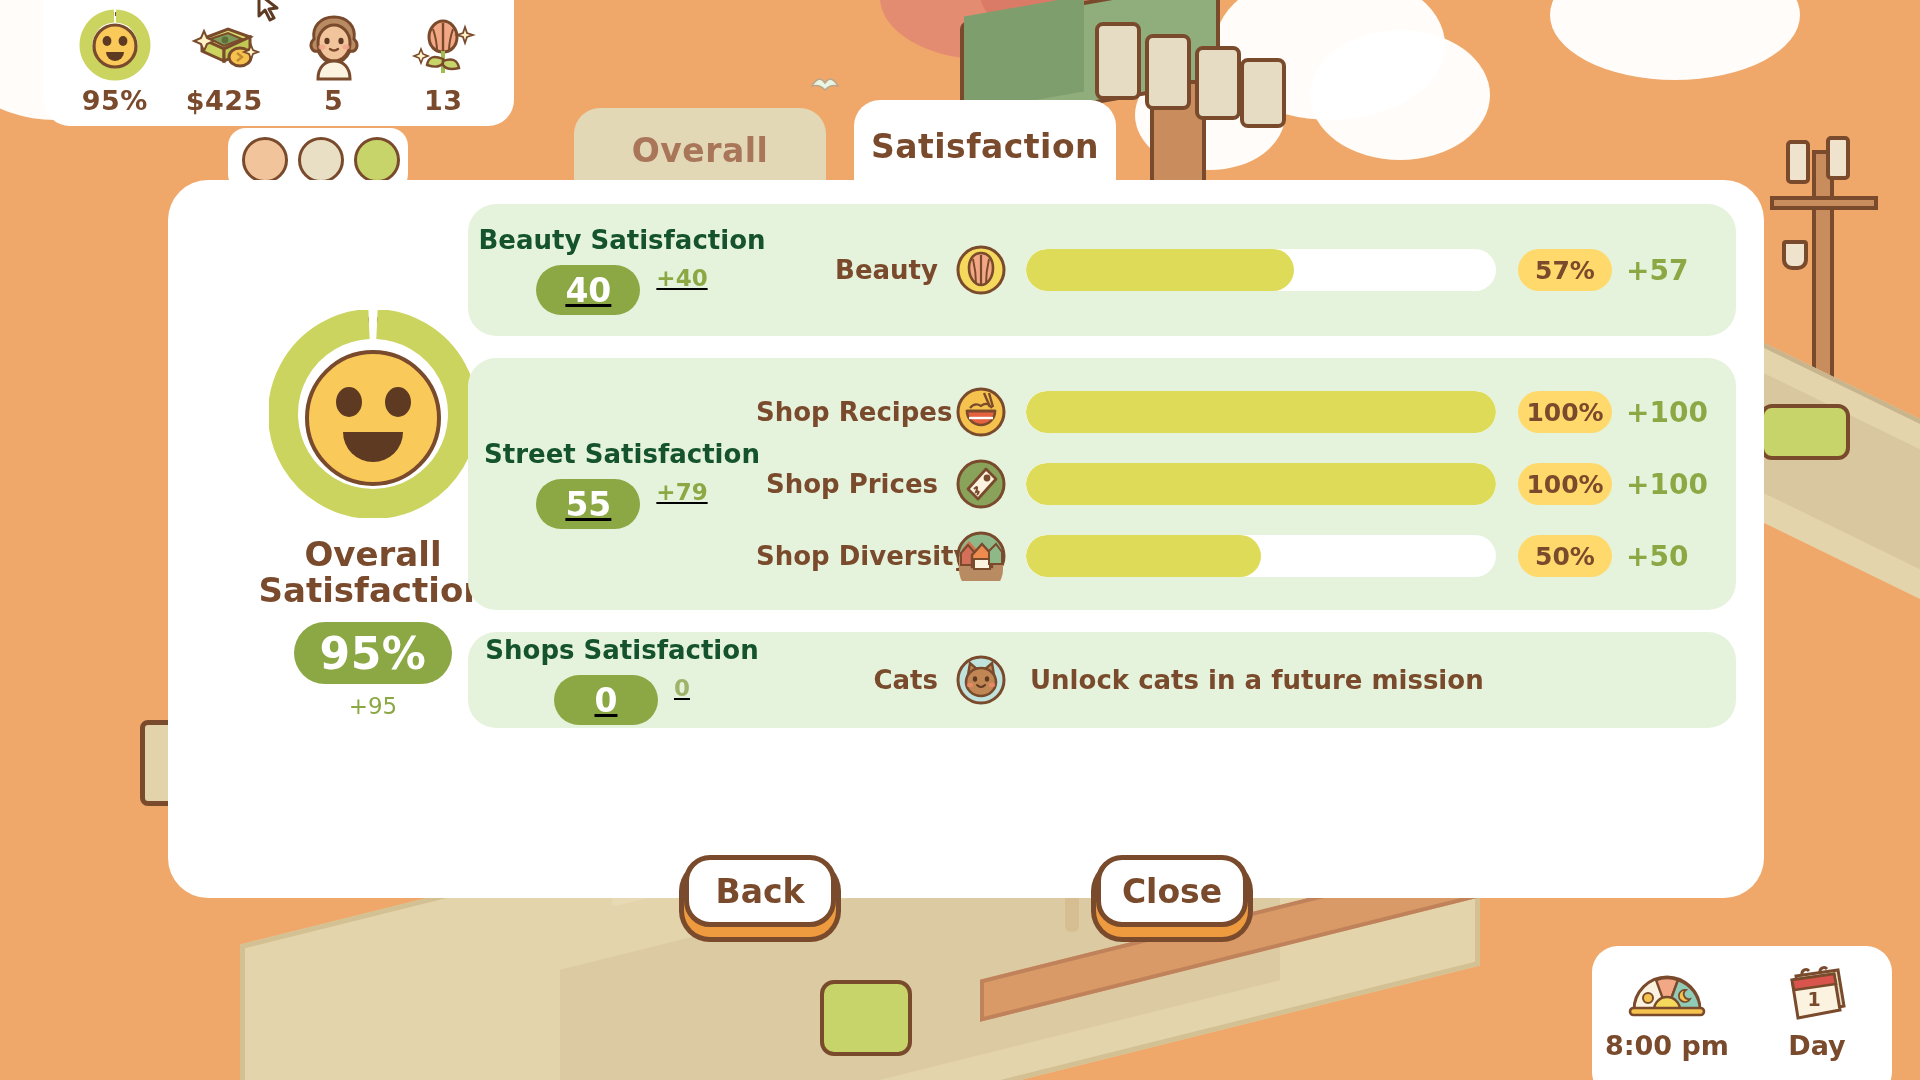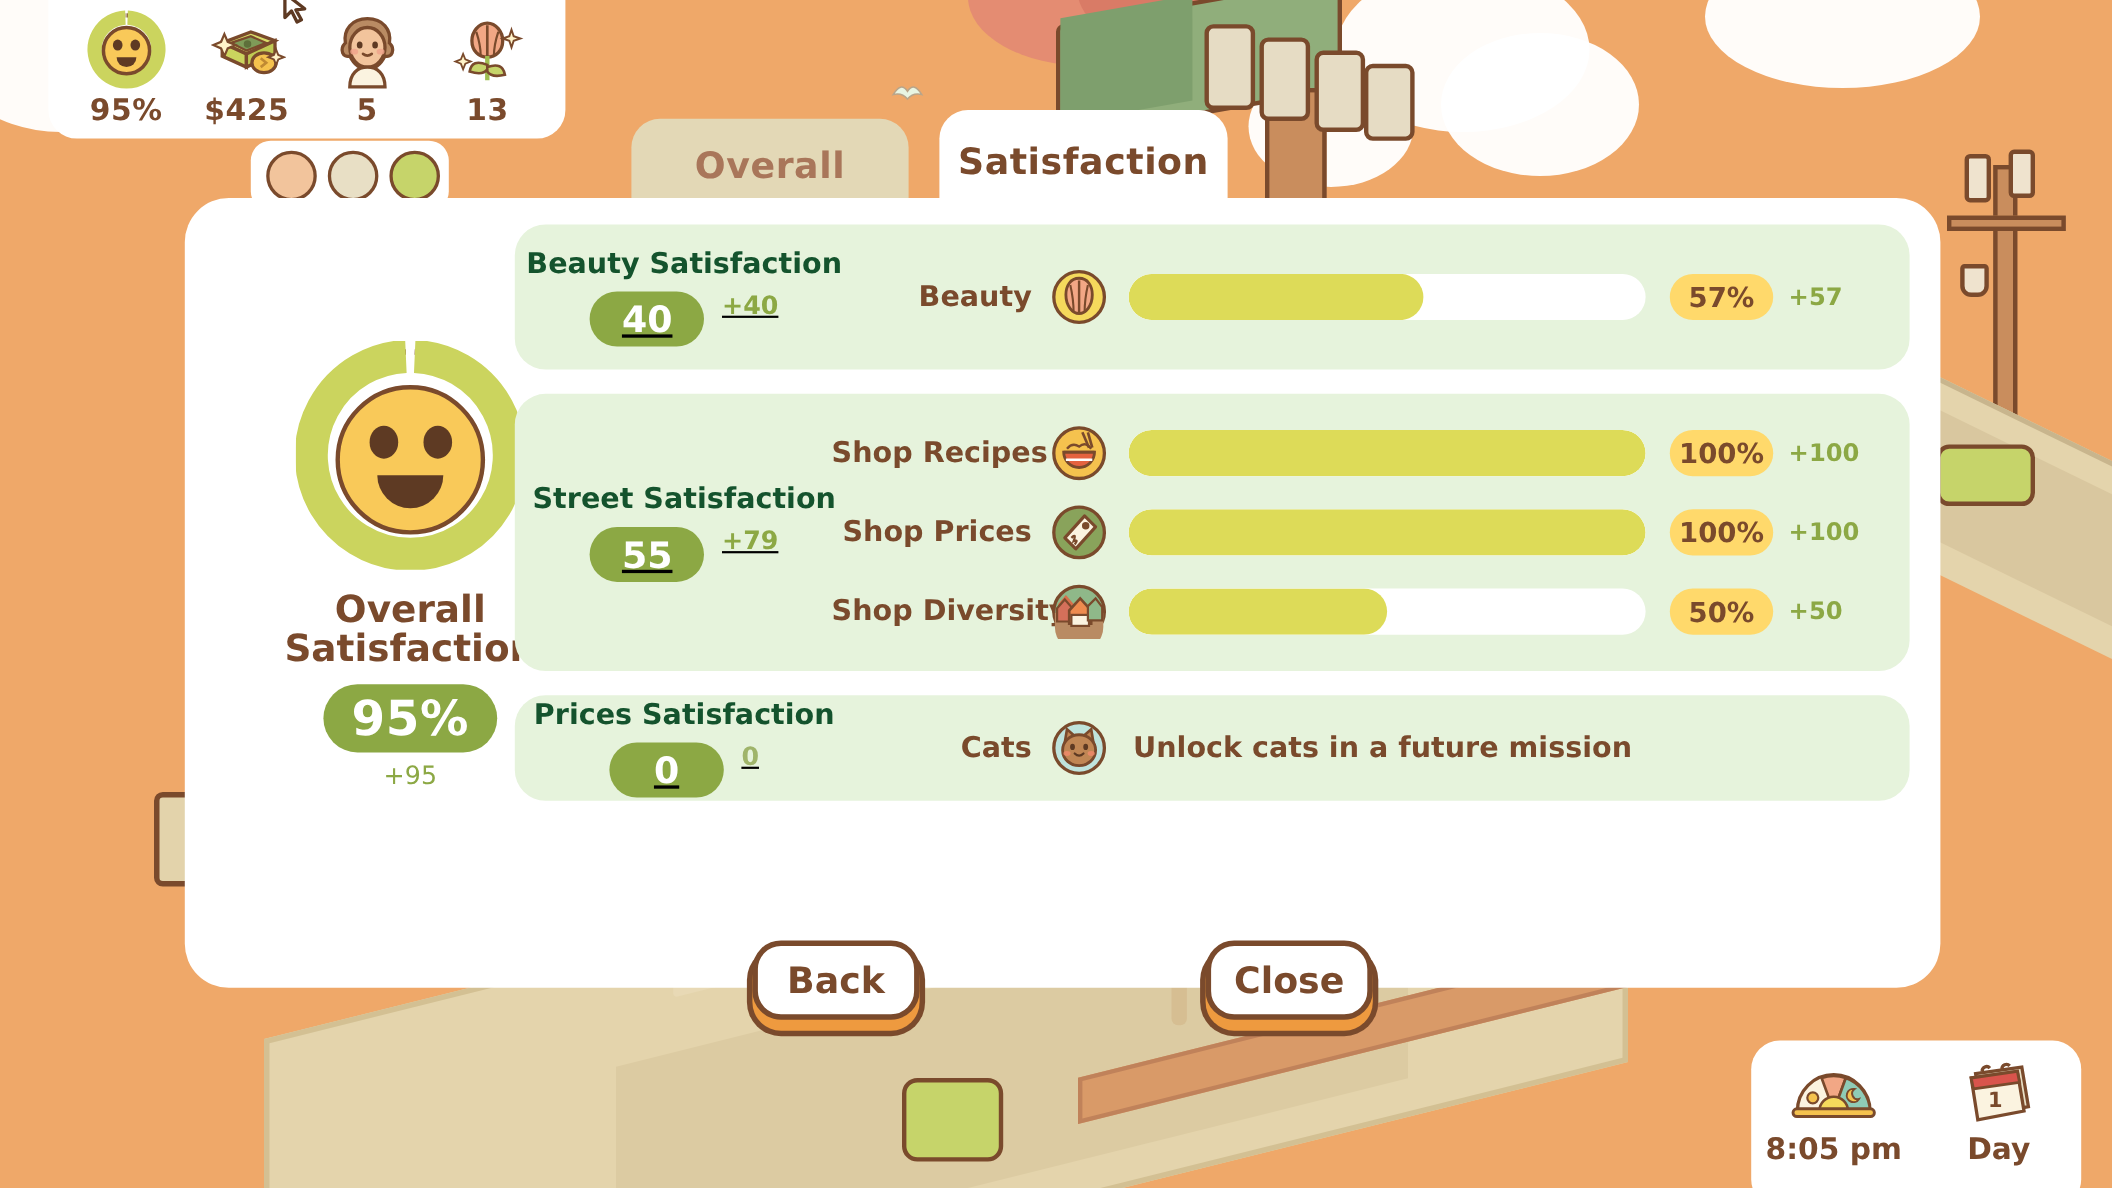--- a/index.html
+++ b/index.html
@@ -246,21 +246,21 @@
     font-family: "DejaVu Sans", sans-serif;
     font-weight: bold;
     font-size: 25px;
     color: #7A4A2C;
   }
   .pct-delta {
     margin-left: 14px;
     width: 62px;
     font-family: "DejaVu Sans", sans-serif;
     font-weight: bold;
-    font-size: 22px;
+    font-size: 28px;
     color: #8CA844;
   }
   .metric-note {
     margin-left: 4px;
     font-family: "DejaVu Sans", sans-serif;
     font-weight: bold;
     font-size: 26px;
     color: #7A4A2C;
   }
 
@@ -563,21 +563,21 @@
           </div>
           <div class="pct-badge">50%</div>
           <div class="pct-delta">+50</div>
         </div>
 
       </div>
     </div>
 
     <div class="section-card bonus">
       <div class="sec-left">
-        <div class="sec-label">Prices Satisfaction</div>
+        <div class="sec-label">Shops Satisfaction</div>
         <div class="sec-score-row">
           <div class="sec-score">0</div>
           <div class="sec-delta zero">0</div>
         </div>
       </div>
       <div class="rows">
         <div class="metric-row">
           <div class="metric-name">Cats</div>
           <div class="metric-icon">
             <svg viewBox="0 0 50 50" width="50" height="50">
@@ -611,21 +611,21 @@
       <svg viewBox="0 0 82 62" width="82" height="62">
         <path d="M8 50 A33 33 0 0 1 74 50 Z" fill="#FBF3E0" stroke="#7A4A2C" stroke-width="3"></path>
         <path d="M30 20 A33 33 0 0 1 52 20 L41 50 Z" fill="#F2A785" stroke="#7A4A2C" stroke-width="2.4"></path>
         <path d="M52 20 A33 33 0 0 1 74 50 L41 50 Z" fill="#8FCBB6" stroke="#7A4A2C" stroke-width="2.4"></path>
         <circle cx="22" cy="38" r="5" fill="#F5C24E" stroke="#7A4A2C" stroke-width="2"></circle>
         <path d="M60 30 a6 6 0 1 0 4 9 a5 5 0 0 1 -4 -9z" fill="#F5C24E" stroke="#7A4A2C" stroke-width="1.8"></path>
         <path d="M28 50 a13 13 0 0 1 26 0z" fill="#F5D95C" stroke="#7A4A2C" stroke-width="2.4"></path>
         <rect x="4" y="48" width="74" height="7" rx="3.5" fill="#F5C24E" stroke="#7A4A2C" stroke-width="2.6"></rect>
       </svg>
     </div>
-    <div class="clock-text">8:05 pm</div>
+    <div class="clock-text">8:00 pm</div>
   </div>
   <div class="clock-cell">
     <div class="clock-icon">
       <svg viewBox="0 0 82 62" width="82" height="62">
         <path d="M20 16 L62 10 L68 46 L26 54 Z" fill="#E8DFC5" stroke="#7A4A2C" stroke-width="3"></path>
         <path d="M16 20 L58 14 L64 50 L22 58 Z" fill="#FBF3E0" stroke="#7A4A2C" stroke-width="3"></path>
         <path d="M16 20 L58 14 L60 24 L18 30 Z" fill="#D9544C" stroke="#7A4A2C" stroke-width="2.6"></path>
         <path d="M26 14 a4 4 0 0 1 7 -3" fill="none" stroke="#7A4A2C" stroke-width="3"></path>
         <path d="M44 12 a4 4 0 0 1 7 -3" fill="none" stroke="#7A4A2C" stroke-width="3"></path>
         <text x="38" y="46" font-family="DejaVu Sans, sans-serif" font-size="19" font-weight="bold" fill="#7A4A2C" text-anchor="middle">1</text>

